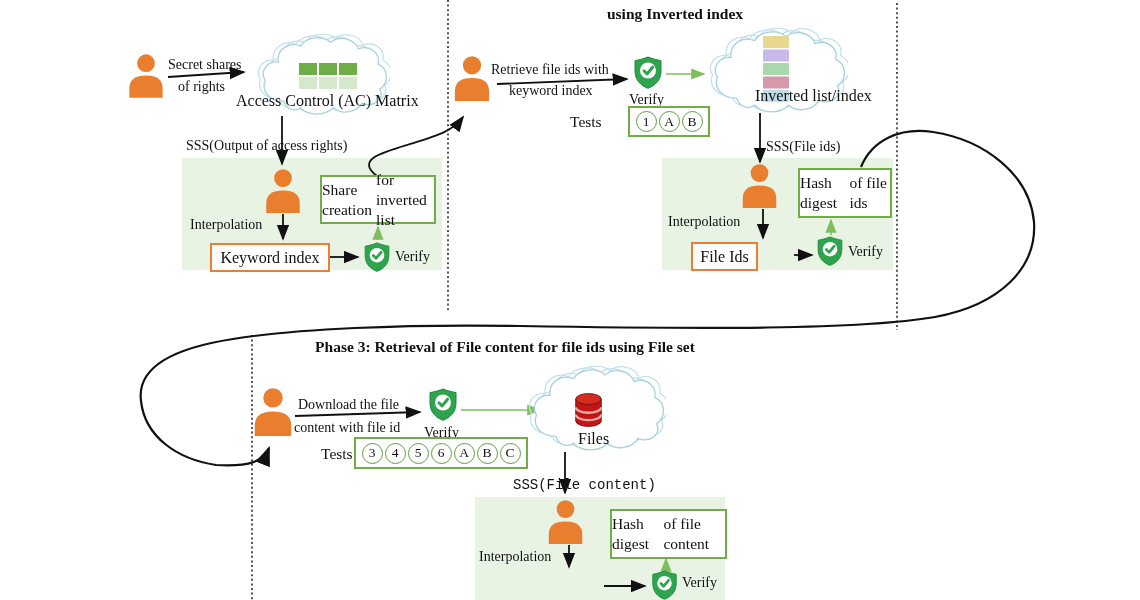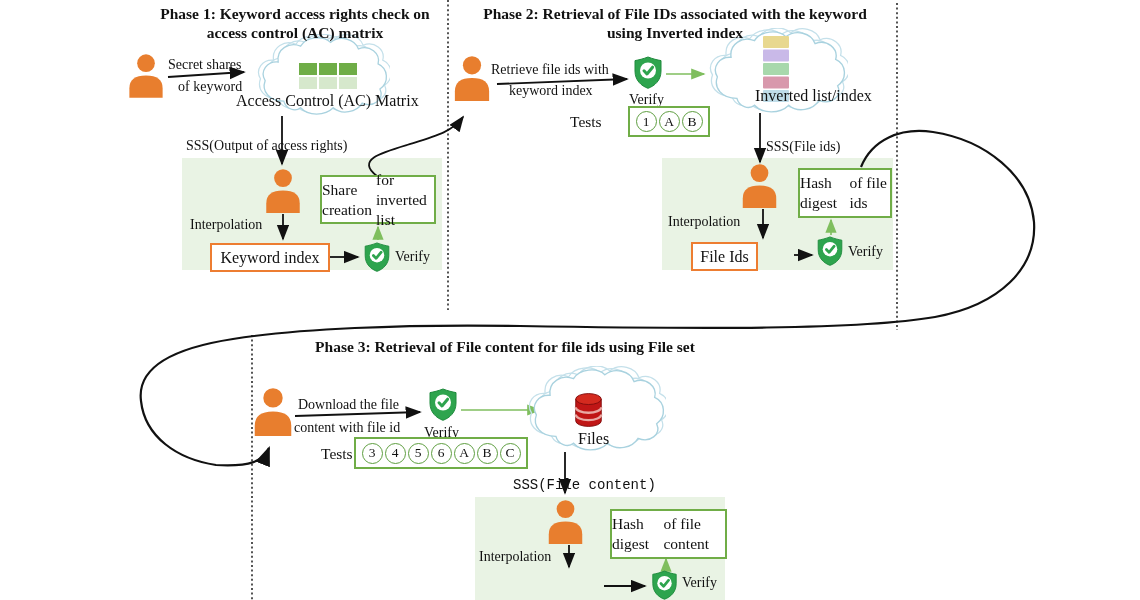--- a/index.html
+++ b/index.html
@@ -83,31 +83,27 @@
     <path d="M861 167 C872 140 900 127 933 132 C985 140 1030 175 1034 222 C1037 268 1000 305 935 317 C860 330 700 329 520 326 C400 324 295 329 233 339 C168 349 137 370 141 401 C145 437 177 459 216 465 C250 467 264 461 269 448" stroke="#111" stroke-width="2.2" fill="none" marker-end="url(#mB)"></path>
 
     <path d="M295 416 L420 412" stroke="#111" stroke-width="1.8" fill="none" marker-end="url(#mB)"></path>
     <path d="M461 410 L540 410" stroke="#7FBE5E" stroke-width="1.6" fill="none" marker-end="url(#mG)"></path>
     <path d="M565 452 L565 493" stroke="#111" stroke-width="1.8" fill="none" marker-end="url(#mB)"></path>
     <path d="M569 545 L569 567" stroke="#111" stroke-width="1.8" fill="none" marker-end="url(#mB)"></path>
     <path d="M604 586 L645 586" stroke="#111" stroke-width="1.8" fill="none" marker-end="url(#mB)"></path>
     <path d="M666 568 L666 559" stroke="#7FBE5E" stroke-width="1.6" fill="none" marker-end="url(#mG)"></path>
   </svg>
 
-  <div class="ptitle" style="left:140px;top:4px;width:310px;">
-    <div>Phase 1: Keyword access rights check on</div>
-    <div>access control (AC) matrix</div>
-  </div>
 
   <svg class="icon" style="left:127px;top:54px" width="38" height="44" viewBox="0 0 40 46">
       <use href="#person-shape"></use>
     </svg>
 
   <div class="lbl" style="left:168px;top:55px;">Secret shares</div>
-  <div class="lbl" style="left:178px;top:77px;">of keyword</div>
+  <div class="lbl" style="left:178px;top:77px;">of rights</div>
 
   <svg class="icon under" style="left:256px;top:34px" width="134" height="84" viewBox="0 0 140 90">
     <use href="#cloud-shape" fill="none" stroke="#C4E0EA" stroke-width="1.3" transform="translate(5,-4)"></use>
     <use href="#cloud-shape" fill="none" stroke="#C4E0EA" stroke-width="1.3" transform="translate(-5,-2)"></use>
     <use href="#cloud-shape" fill="#fff" stroke="#A9D2DF" stroke-width="1.4"></use>
   </svg>
   <svg class="icon" style="left:299px;top:63px" width="60" height="28" viewBox="0 0 60 28">
     <rect x="0" y="0" width="18" height="12" fill="#6FAD47"></rect>
       <rect x="20" y="0" width="18" height="12" fill="#6FAD47"></rect>
       <rect x="40" y="0" width="18" height="12" fill="#6FAD47"></rect>
@@ -132,21 +128,20 @@
       <use href="#shield-shape"></use>
     </svg>
   <div class="lbl" style="left:395px;top:247px;">Verify</div>
 
   <div class="gbox" style="left:320px;top:175px;width:112px;height:45px;">
     <span>Share creation</span>
     <span>for inverted list</span>
   </div>
 
   <div class="ptitle" style="left:455px;top:4px;width:440px;">
-    <div>Phase 2: Retrieval of File IDs associated with the keyword</div>
     <div>using Inverted index</div>
   </div>
 
   <svg class="icon" style="left:452px;top:56px" width="40" height="45" viewBox="0 0 40 46">
       <use href="#person-shape"></use>
     </svg>
   <div class="lbl" style="left:491px;top:60px;">Retrieve file ids with</div>
   <div class="lbl" style="left:509px;top:81px;">keyword index</div>
 
   <svg class="icon" style="left:633px;top:56px" width="30" height="33" viewBox="0 0 30 33">

